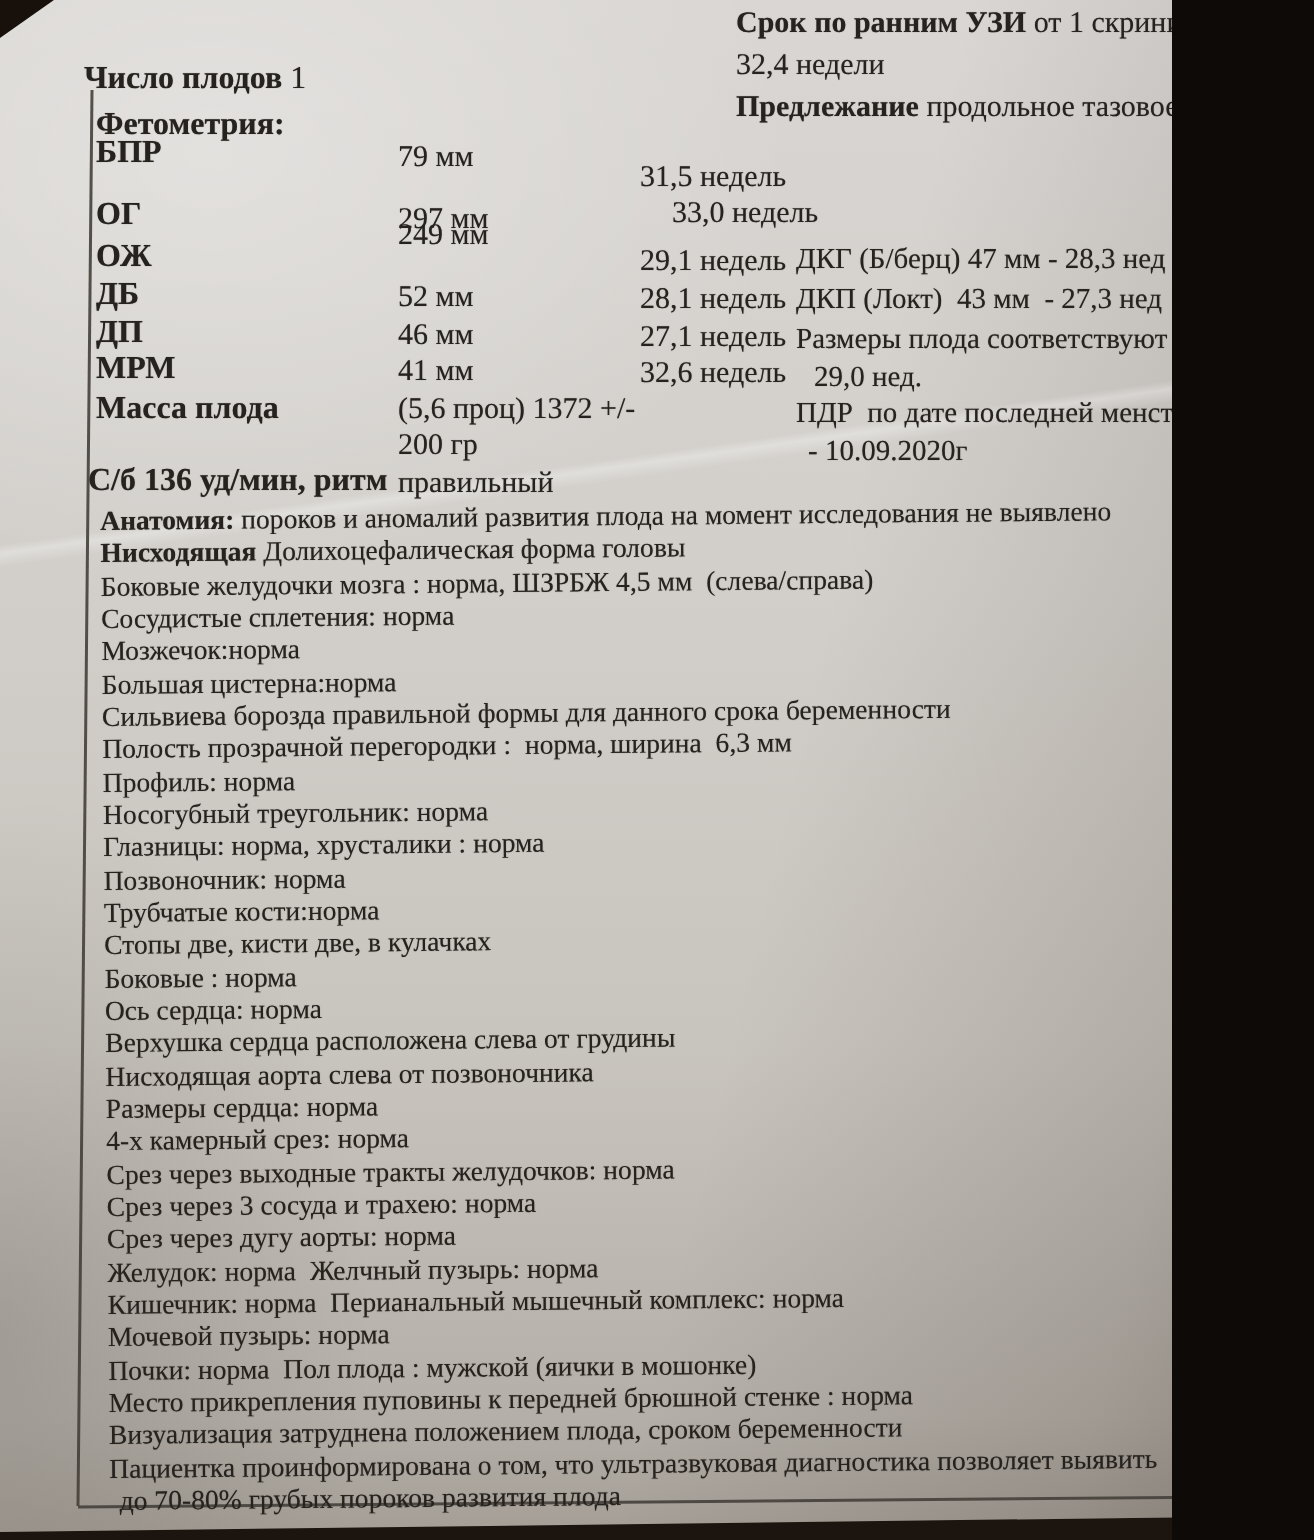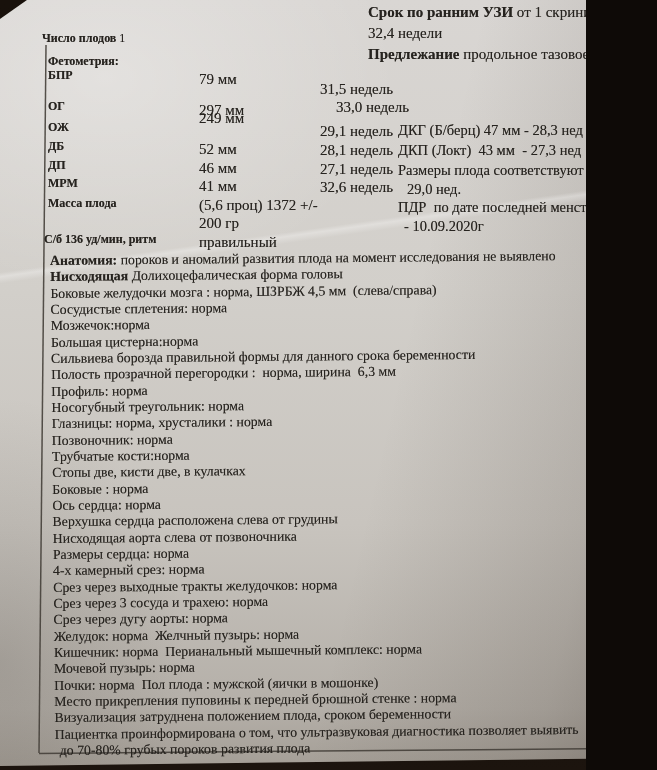--- a/index.html
+++ b/index.html
@@ -11,21 +11,21 @@
     background:
       radial-gradient(420px 300px at 16% 10%, rgba(255,255,255,0.30), rgba(255,255,255,0) 70%),
       radial-gradient(300px 430px at 0% 86%, rgba(40,34,28,0.16), rgba(40,34,28,0) 62%),
       linear-gradient(172deg, rgba(255,255,255,0) 31.6%, rgba(255,255,255,0.30) 32.1%, rgba(255,255,255,0) 32.9%),
       linear-gradient(103deg, rgba(0,0,0,0) 58%, rgba(58,48,40,0.16) 85%, rgba(58,48,40,0.34) 100%),
       linear-gradient(180deg,#d9d6d3 0%,#d2cfca 38%,#c8c4be 68%,#b4afa8 92%,#a39d95 100%);
   }
   .table-borders{position:absolute;left:0;top:0;pointer-events:none;}
   .t{position:absolute;white-space:pre;color:#26231f;text-shadow:0 0 .5px rgba(40,35,30,.5);}
   .b{font-weight:bold;}
-  .s16{font-size:12px;} .s15{font-size:15px;} .s14{font-size:14.5px;} .s13{font-size:13.8px;}
+  .s16{font-size:16px;} .s15{font-size:15px;} .s14{font-size:14.5px;} .s13{font-size:13.8px;}
   .anatomy{position:absolute;left:48px;top:253px;width:580px;height:510px;
            transform:rotate(-0.55deg);transform-origin:0 0;}
   .anatomy .t{left:2px;}
 </style>
 </head>
 <body>
 
 <div class="stage">
   <div class="paper"></div>
 

